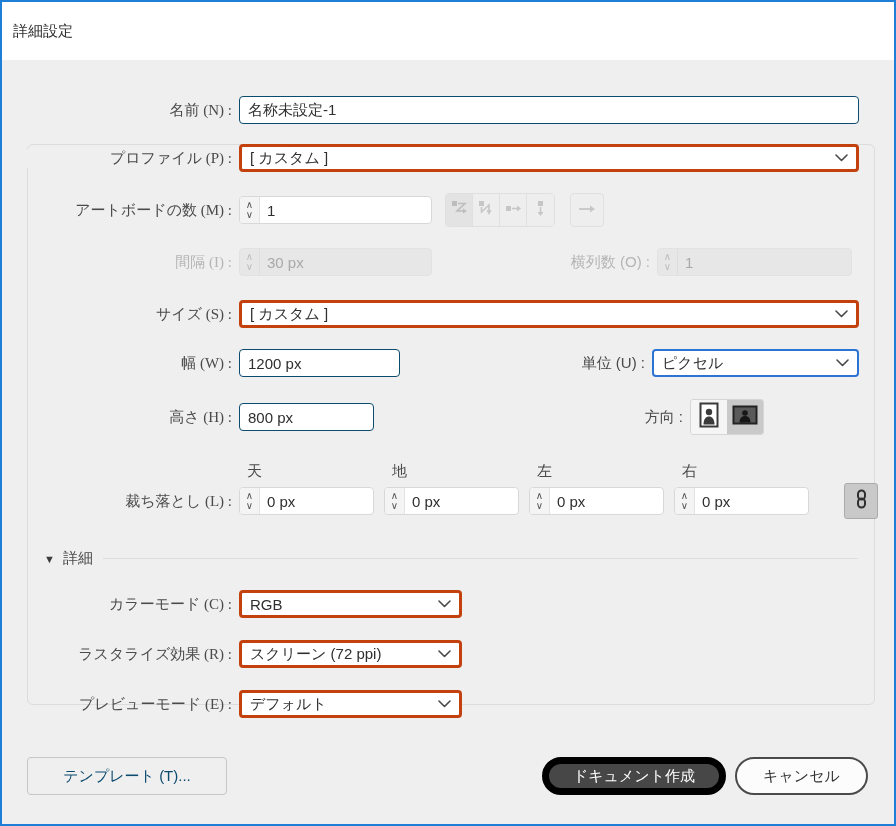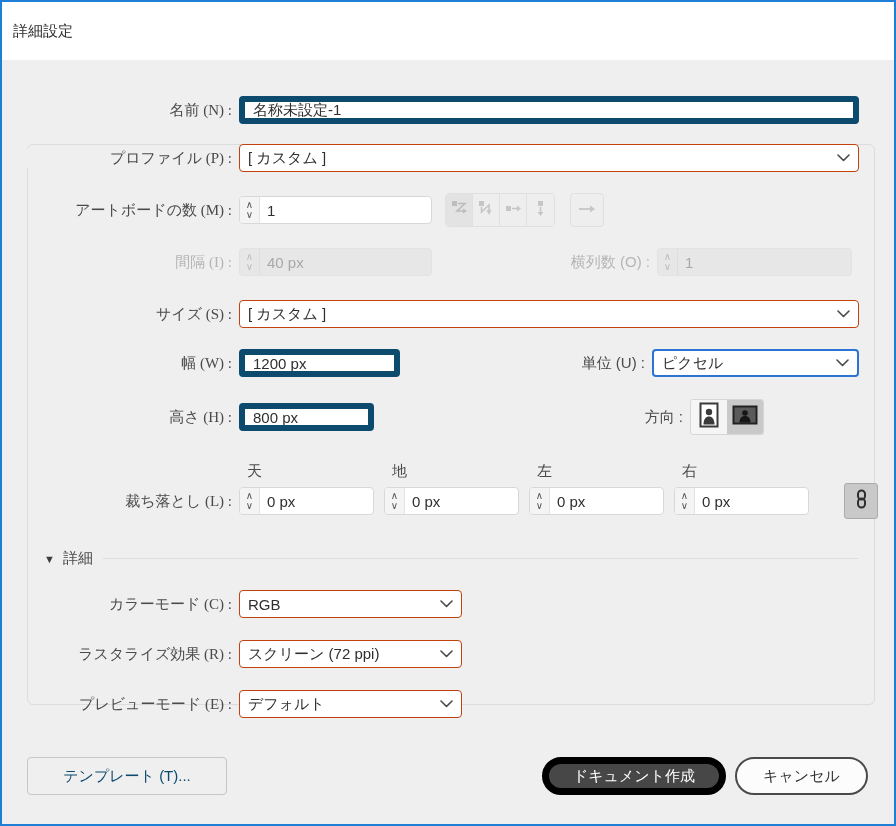--- a/index.html
+++ b/index.html
@@ -34,28 +34,28 @@
     text-align:right;font-size:15px;color:#4a4a4a;
     white-space:nowrap;
     font-family:Liberation Serif, serif;
   }
   .rlabel.onborder{background:#efefef;padding-left:6px;position:relative;z-index:2;}
   .rlabel.disabled{color:#b5b5b5;}
   .inlabel{font-size:15px;color:#4a4a4a;white-space:nowrap;margin-right:7px;}
   .inlabel.disabled{color:#b5b5b5;}
 
   .tinput{
-    height:28px;background:#fff;border:6px solid #0c4a6e;border-radius:4px;
+    height:28px;background:#fff;border:1px solid #0c4a6e;border-radius:4px;
     font-size:15px;color:#2f2f2f;padding:0 8px;
     font-family:"Liberation Sans","DejaVu Sans",sans-serif;
     position:relative;z-index:1;outline:none;
   }
 
   .select{
-    height:28px;background:#fff;border:1px solid #c2410c;border-radius:4px;
+    height:28px;background:#fff;border:3px solid #c2410c;border-radius:4px;
     display:flex;align-items:center;position:relative;z-index:1;
     padding:0 8px;cursor:default;
   }
   .select .val{font-size:15px;color:#2f2f2f;white-space:nowrap;}
   .select .chev{margin-left:auto;display:flex;align-items:center;}
   .select.focused{border:2px solid #2b74d4;}
 
   .spin{
     height:28px;display:flex;align-items:stretch;
     border:1px solid #d8d8d8;border-radius:4px;background:#fff;
@@ -229,21 +229,21 @@
       </div>
     </div>
 
     <div class="row mt21" style="padding-right:42px;">
       <div class="rlabel disabled">間隔 (I) :</div>
       <div class="spin disabled" style="width:193px;">
         <div class="btns">
             <span>∧</span>
             <span>∨</span>
           </div>
-        <div class="sval">40 px</div>
+        <div class="sval">30 px</div>
       </div>
       <div class="inlabel disabled" style="margin-left:auto;">横列数 (O) :</div>
       <div class="spin disabled" style="width:195px;">
         <div class="btns">
             <span>∧</span>
             <span>∨</span>
           </div>
         <div class="sval">1</div>
       </div>
     </div>

